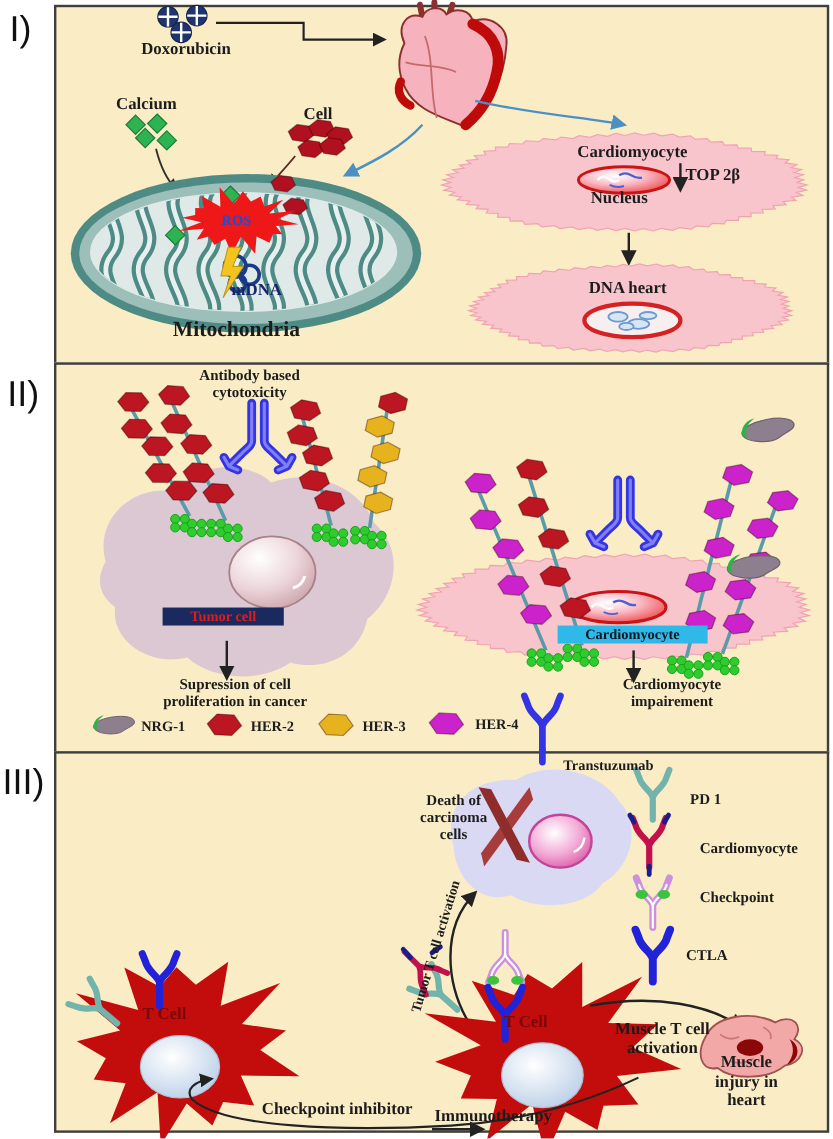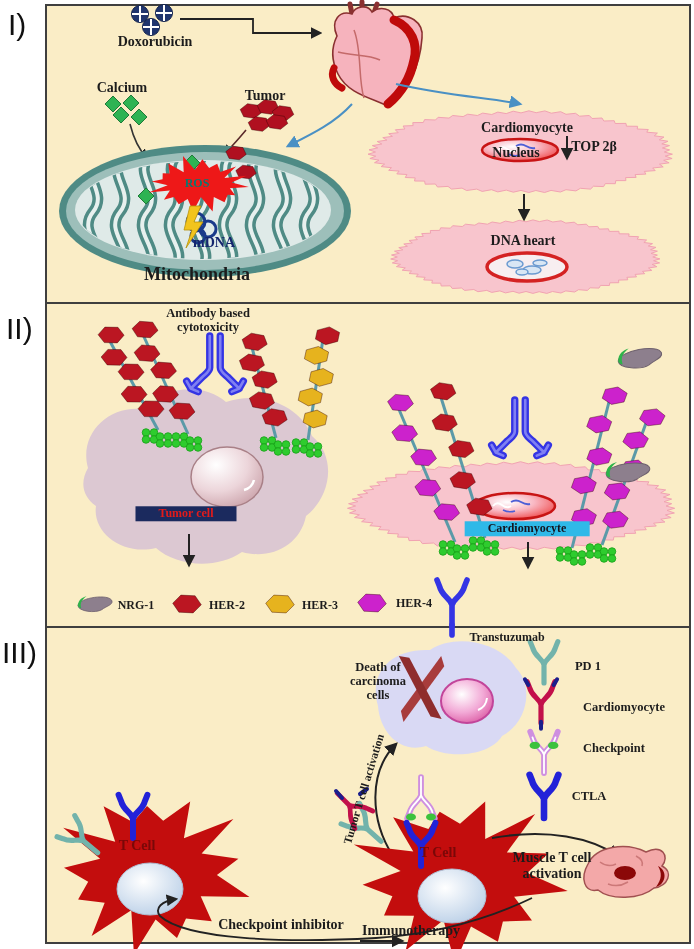--- a/index.html
+++ b/index.html
@@ -423,47 +423,52 @@
         </g>
       </g>
   </svg>
 
   <div class="roman" style="left:8px;top:8px">I)</div>
   <div class="roman" style="left:6px;top:312px">II)</div>
   <div class="roman" style="left:2px;top:636px">III)</div>
 
   <div class="lbl" style="left:155px;top:42px">Doxorubicin</div>
   <div class="lbl" style="left:122px;top:88px">Calcium</div>
-  <div class="lbl" style="left:265px;top:96px">Tumor</div>
-  <div class="lbl sm" style="left:197px;top:184px;color:#0f766e">ROS</div>
+  <div class="lbl" style="left:265px;top:96px">Cell</div>
+  <div class="lbl sm" style="left:197px;top:184px;color:#1d4ed8">ROS</div>
   <div class="lbl" style="left:214px;top:243px;color:#15266e">mDNA</div>
   <div class="lbl" style="left:197px;top:274px;font-size:18px">Mitochondria</div>
   <div class="lbl" style="left:527px;top:128px">Cardiomyocyte</div>
   <div class="lbl" style="left:594px;top:147px">TOP 2β</div>
-  <div class="lbl" style="left:516px;top:153px">Nucleus</div>
+  <div class="lbl" style="left:516px;top:166px">Nucleus</div>
   <div class="lbl" style="left:523px;top:241px">DNA heart</div>
 
   <div class="lbl md" style="left:208px;top:320px">Antibody based
 cytotoxicity</div>
   <div class="lbl sm box" style="left:186px;top:514px;background:#1b2a5e;color:#e31b1b">Tumor cell</div>
+  <div class="lbl md" style="left:196px;top:577px">Supression of cell
+proliferation in cancer</div>
   <div class="lbl sm box" style="left:527px;top:529px;background:#2fb9e8;color:#15151f">Cardiomyocyte</div>
+  <div class="lbl md" style="left:560px;top:577px">Cardiomyocyte impairement</div>
   <div class="lbl sm" style="left:136px;top:606px">NRG-1</div>
   <div class="lbl sm" style="left:227px;top:606px">HER-2</div>
   <div class="lbl sm" style="left:320px;top:606px">HER-3</div>
   <div class="lbl sm" style="left:414px;top:604px">HER-4</div>
   <div class="lbl sm" style="left:507px;top:638px">Transtuzumab</div>
 
   <div class="lbl md" style="left:378px;top:681px">Death of
 carcinoma
 cells</div>
   <div class="lbl rot" style="left:364px;top:789px;font-size:11.5px">Tumor T cell activation</div>
   <div class="lbl" style="left:137px;top:846px;color:#7a0808">T Cell</div>
   <div class="lbl" style="left:438px;top:853px;color:#7a0808">T Cell</div>
   <div class="lbl" style="left:281px;top:925px">Checkpoint inhibitor</div>
   <div class="lbl" style="left:411px;top:931px">Immunotherapy</div>
   <div class="lbl" style="left:552px;top:866px">Muscle T cell
 activation</div>
+  <div class="lbl" style="left:622px;top:902px">Muscle injury in
+heart</div>
   <div class="lbl md" style="left:588px;top:666px">PD 1</div>
   <div class="lbl md" style="left:624px;top:707px">Cardiomyocyte</div>
   <div class="lbl md" style="left:614px;top:748px">Checkpoint</div>
   <div class="lbl md" style="left:589px;top:796px">CTLA</div>
 
 </div>
 
 </body></html>

